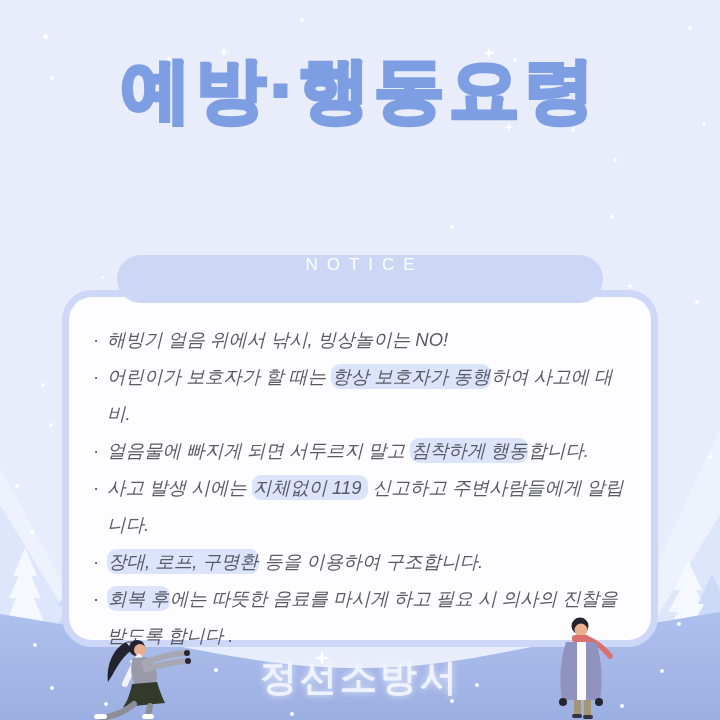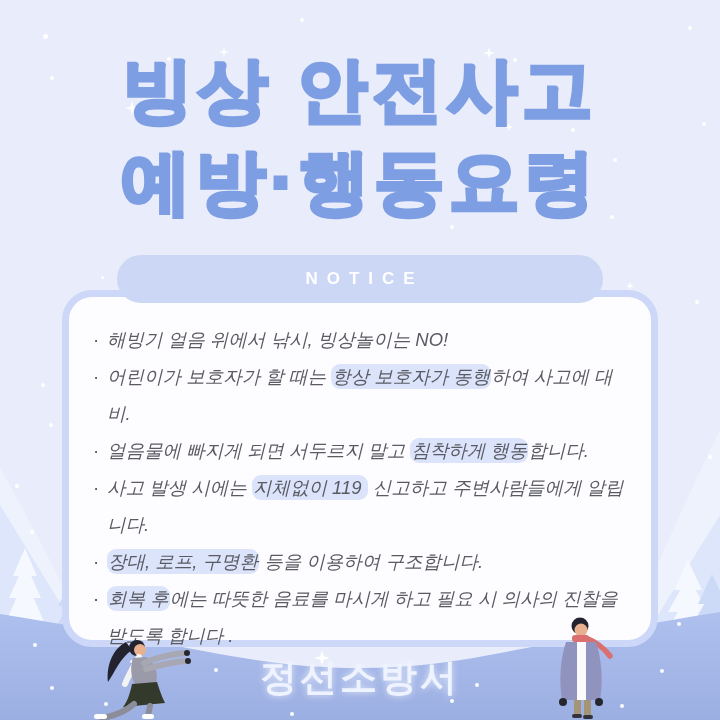--- a/index.html
+++ b/index.html
@@ -14,22 +14,22 @@
   .sparkle{position:absolute;background:#fff;
     clip-path:polygon(50% 0%,61% 39%,100% 50%,61% 61%,50% 100%,39% 61%,0% 50%,39% 39%);}
   .title{
     position:absolute;top:44px;left:0;right:0;text-align:center;z-index:2;
     color:var(--title_blue,#7e9ee3);font-weight:900;font-size:70px;line-height:92px;
     letter-spacing:5px;-webkit-text-stroke:4px var(--title_blue,#7e9ee3);
   }
   .banner{
     position:absolute;left:117px;top:255px;width:486px;height:48px;box-sizing:border-box;
     background:var(--banner_bg,#ccd7f5);border-radius:24px;z-index:4;
-    display:flex;align-items:center;justify-content:center;
-    color:var(--banner_text,#fff);font-weight:bold;font-size:17px;letter-spacing:9px;padding-left:9px;
+    display:flex;align-items:flex-start;justify-content:center;
+    color:var(--banner_text,#fff);font-weight:normal;font-size:17px;letter-spacing:9px;padding-left:9px;
   }
   .card{
     position:absolute;left:62px;top:290px;width:596px;height:357px;box-sizing:border-box;
     background:var(--card_bg,#fdfdff);border:7px solid var(--card_border,#cdd8f8);
     border-radius:30px;z-index:3;
   }
   .list{padding:24px 16px 0 24px;}
   .item{position:relative;padding-left:14px;font-size:18.5px;line-height:37px;
     color:var(--text,#5a5a63);font-weight:500;}
   .bullet{position:absolute;left:0;top:0;}
@@ -120,21 +120,20 @@
       <div class="dot" style="left: 130px; top: 660px; width: 3px; height: 3px;"></div>
       <div class="sparkle" style="left: 125px; top: 101px; width: 14px; height: 14px;"></div>
       <div class="sparkle" style="left: 219px; top: 47px; width: 10px; height: 10px;"></div>
       <div class="sparkle" style="left: 483px; top: 47px; width: 12px; height: 12px;"></div>
       <div class="sparkle" style="left: 504.5px; top: 122.5px; width: 9px; height: 9px;"></div>
       <div class="sparkle" style="left: 626px; top: 282px; width: 8px; height: 8px;"></div>
       <div class="sparkle" style="left: 314px; top: 650px; width: 16px; height: 16px;"></div>
     </div>
 
   <div class="title">
-    <div>빙상 안전사고</div>
     <div>예방·행동요령</div>
   </div>
 
   <div class="banner">
     <span>NOTICE</span>
   </div>
 
   <div class="card">
     <div class="list">
         <div class="item"><span class="bullet">·</span><span class="item-text"><span>해빙기 얼음 위에서 낚시, 빙상놀이는 NO!</span></span></div>

